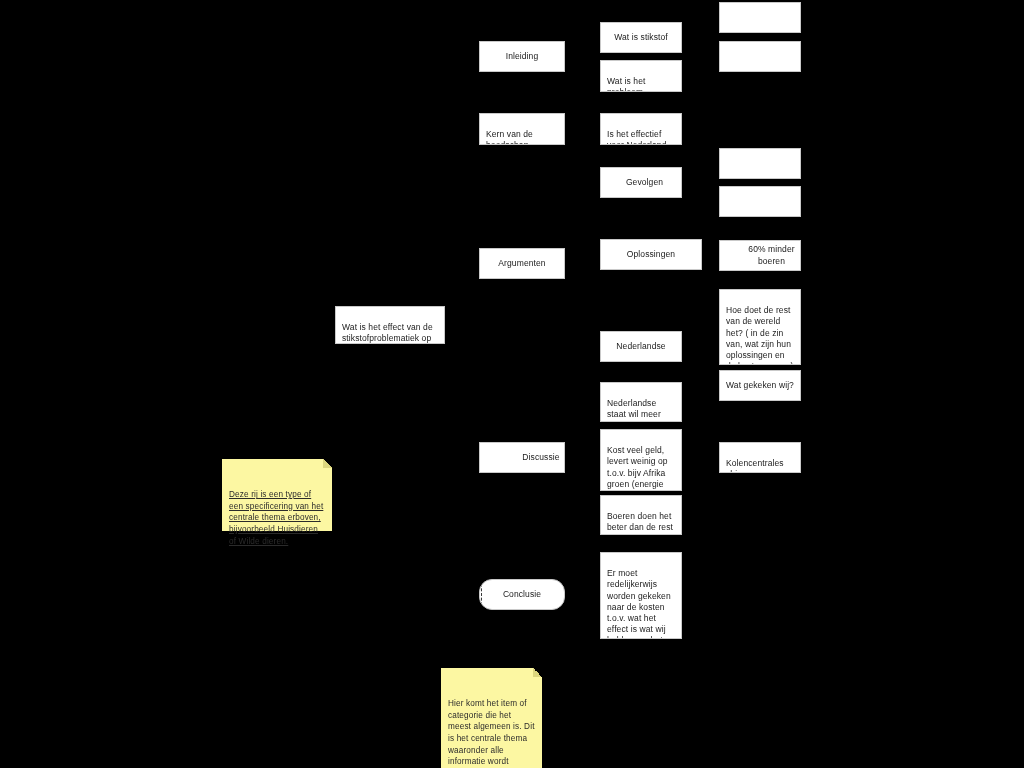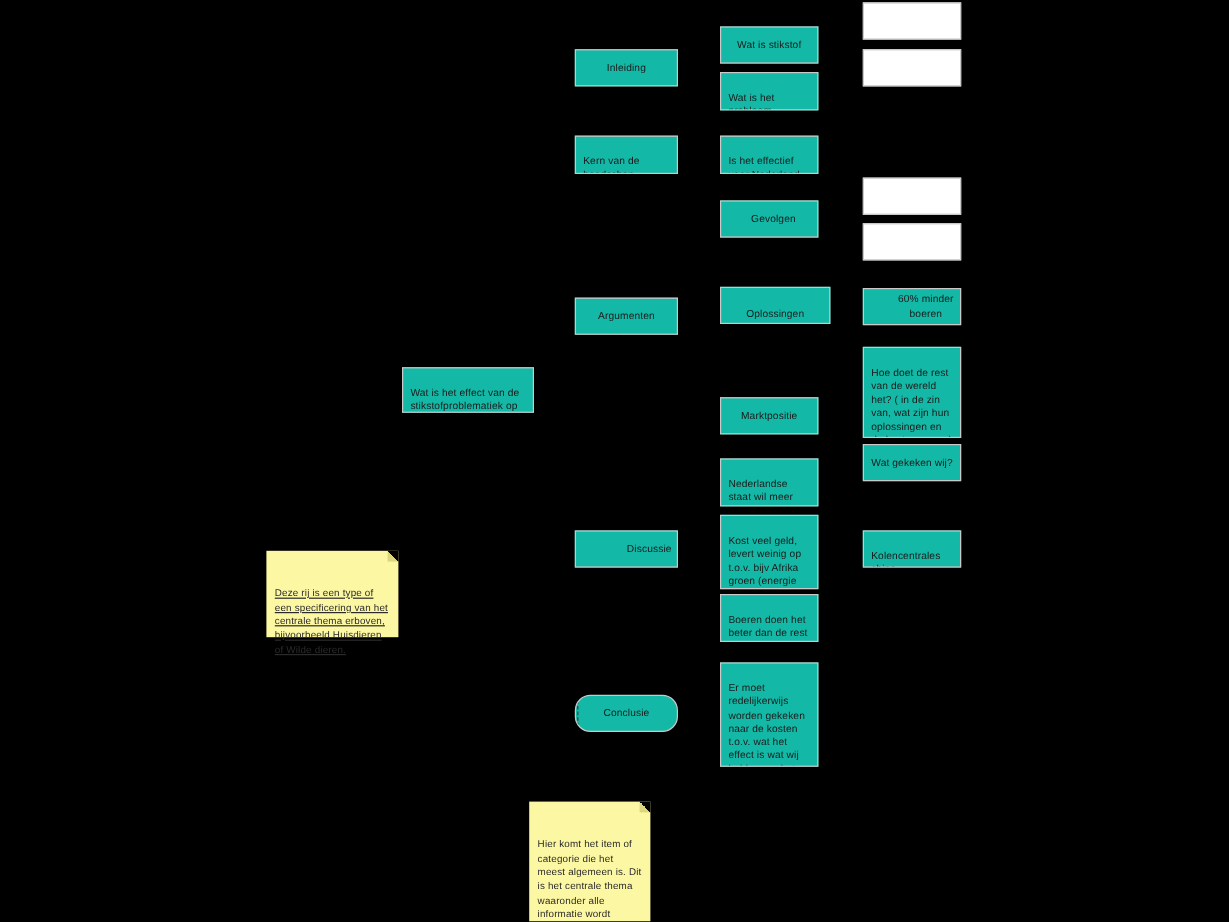--- a/index.html
+++ b/index.html
@@ -11,21 +11,21 @@
     position: relative;
     width: 1024px;
     height: 768px;
     background: #000000;
     overflow: hidden;
     font-family: "Liberation Sans", sans-serif;
   }
   .node {
     position: absolute;
     box-sizing: border-box;
-    background: #14b8a6;
+    background: #ffffff;
     border: 1px solid #c9c9c9;
     color: #1a1a1a;
     font-size: 8.5px;
     line-height: 11.2px;
     padding: 4px 5px 4px 6px;
     letter-spacing: 0.1px;
     overflow: hidden;
     white-space: pre-line;
   }
   .node.center {
@@ -115,26 +115,26 @@
   </div>
 
   <div class="node" style="left:600px; top:113px; width:82px; height:32px;">
     <span>Is het effectief voor Nederland</span>
   </div>
 
   <div class="node center" style="left:600px; top:167px; width:82px; height:31px;padding-left:12px;">
     <span>Gevolgen</span>
   </div>
 
-  <div class="node center" style="left:600px; top:239px; width:92px; height:31px;align-items:flex-end;">
+  <div class="node center" style="left:600px; top:239px; width:102px; height:31px;">
     <span>Oplossingen</span>
   </div>
 
   <div class="node center" style="left:600px; top:331px; width:82px; height:31px;">
-    <span>Marktpositie</span>
+    <span>Nederlandse</span>
   </div>
 
   <div class="node" style="left:600px; top:382px; width:82px; height:40px;">
     <span>Nederlandse staat wil meer huizen bouwen</span>
   </div>
 
   <div class="node" style="left:600px; top:429px; width:82px; height:62px;">
     <span>Kost veel geld, levert weinig op t.o.v. bijv Afrika groen (energie maken</span>
   </div>
 

